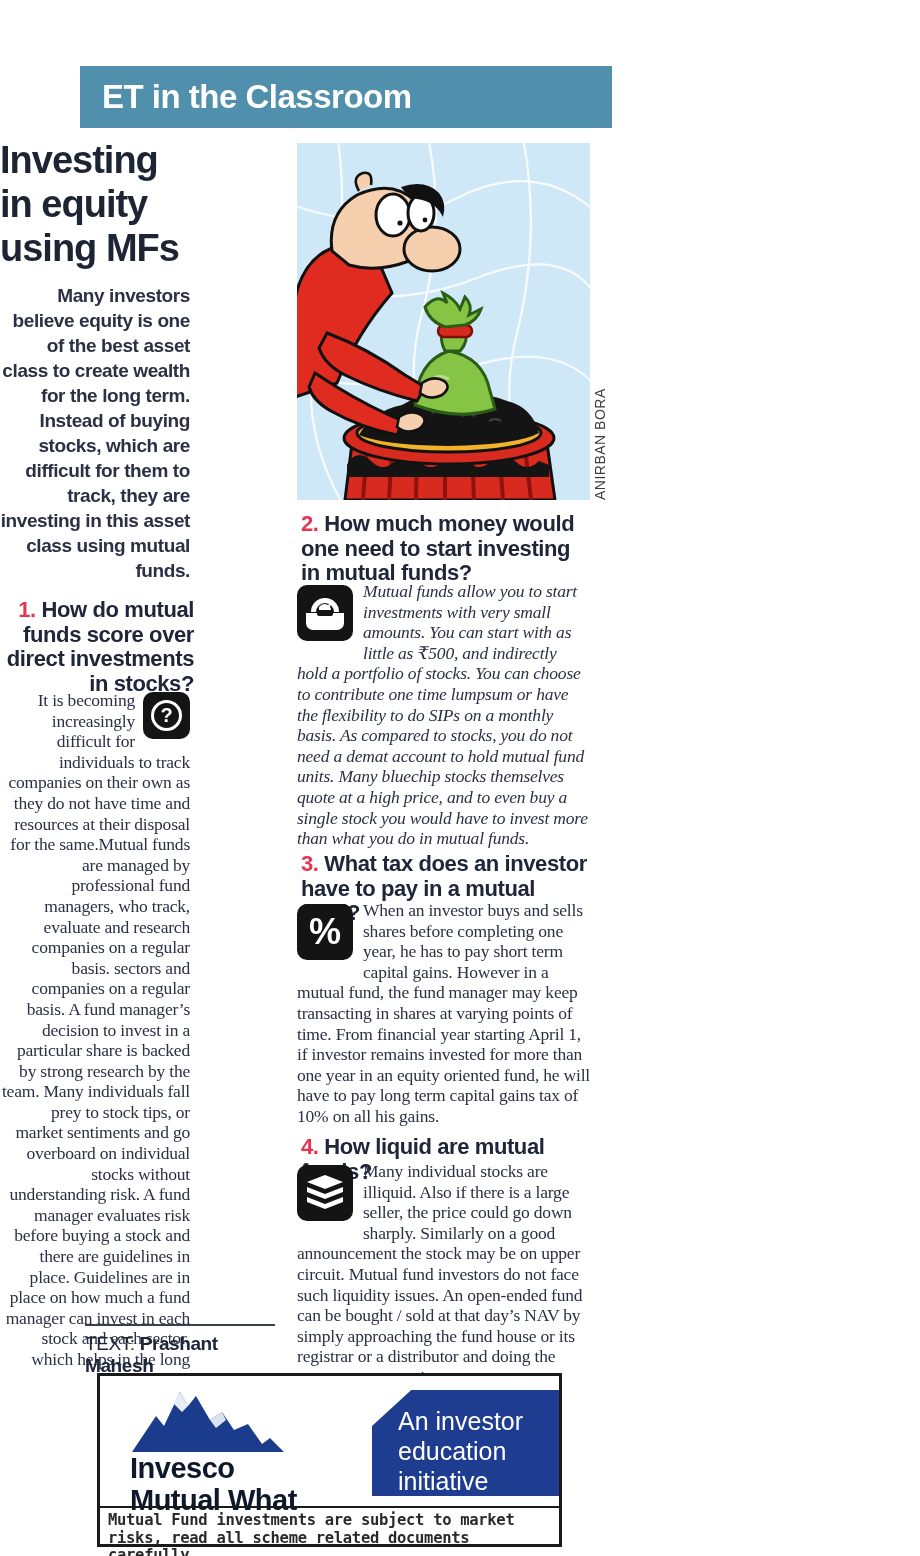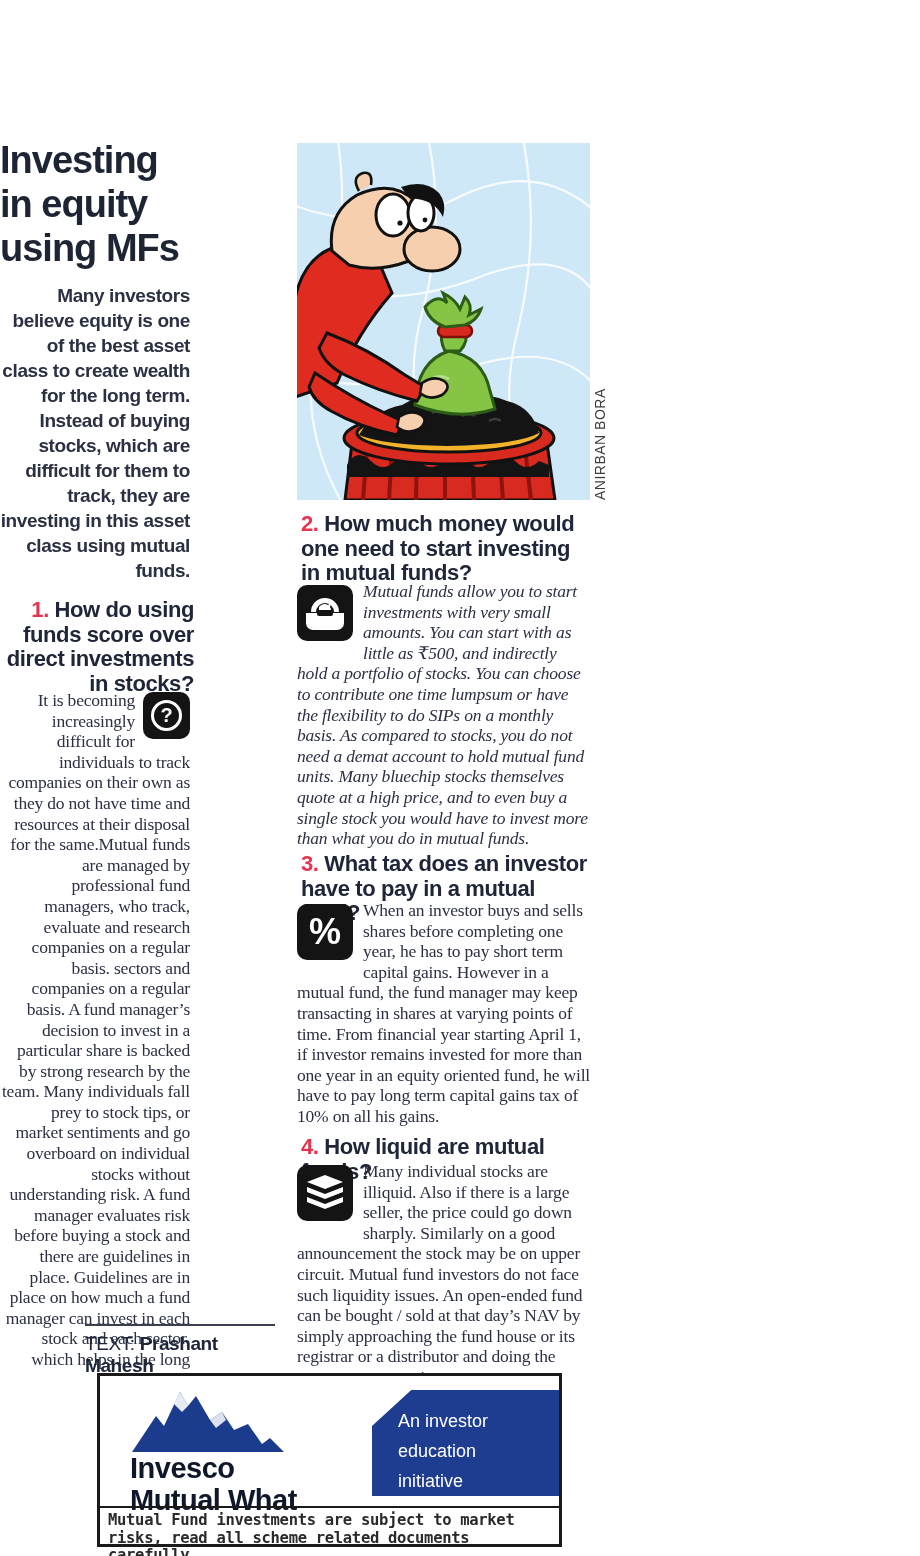--- a/index.html
+++ b/index.html
@@ -50,37 +50,40 @@
   .a4{position:absolute;left:0;top:1161px;width:293px;}
 
   
   .ad{position:absolute;left:97px;top:1373px;width:465px;height:174px;border:3px solid #1a1a1a;
       box-sizing:border-box;background:#ffffff;}
   .ad-logo{position:absolute;left:22px;top:10px;width:200px;height:70px;}
   .brand{position:absolute;left:30px;top:76px;margin:0;color:#0f172a;font-weight:700;
          font-size:29px;line-height:32px;letter-spacing:-0.5px;}
   .edu-box{position:absolute;right:0;top:14px;width:187px;height:106px;background:#1e3d91;
            clip-path:polygon(0 34%,21% 0,100% 0,100% 100%,0 100%);
-           color:#ffffff;box-sizing:border-box;padding:16px 8px 0 26px;font-size:18px;line-height:30px;}
+           color:#ffffff;box-sizing:border-box;padding:16px 8px 0 26px;font-size:25px;line-height:30px;}
   .ad-rule{position:absolute;left:0;top:130px;width:100%;border-top:2px solid #1a1a1a;}
   .disclaimer{position:absolute;left:8px;top:136px;width:448px;margin:0;
               font-family:"DejaVu Sans Mono","Liberation Mono",monospace;font-weight:700;
               font-size:15.5px;line-height:17.5px;color:#2a2a2a;letter-spacing:-0.3px;}
 </style>
 </head>
 <body>
 
 <div class="page">
 
+  <div class="masthead">
+    <span>ET in the Classroom</span>
+  </div>
 
   <h1 class="art-title">Investing in equity using MFs</h1>
 
   <p class="intro">Many investors believe equity is one of the best asset class to create wealth for the long term. Instead of buying stocks, which are difficult for them to track, they are investing in this asset class using mutual funds.</p>
 
-  <h2 class="qhead qr q1h"><span class="qnum">1.</span> <span>How do using funds score over direct investments in stocks?</span></h2>
+  <h2 class="qhead qr q1h"><span class="qnum">1.</span> <span>How do mutual funds score over direct investments in stocks?</span></h2>
 
   <div class="abody a1">
     <span class="icon-box icon-q"><span class="ring">?</span></span>
     <span>It is becoming increasingly difficult for individuals to track companies on their own as they do not have time and resources at their disposal for the same.Mutual funds are managed by professional fund managers, who track, evaluate and research companies on a regular basis. sectors and companies on a regular basis. A fund manager’s decision to invest in a particular share is backed by strong research by the team. Many individuals fall prey to stock tips, or market sentiments and go overboard on individual stocks without understanding risk. A fund manager evaluates risk before buying a stock and there are guidelines in place. Guidelines are in place on how much a fund manager can invest in each stock and each sector, which helps in the long term.</span>
   </div>
 
   <div class="col-left" style="position:absolute;">
     <div class="credit-rule"></div>
     <div class="credit"><span>TEXT:</span>
       <b>Prashant Mahesh</b></div>

